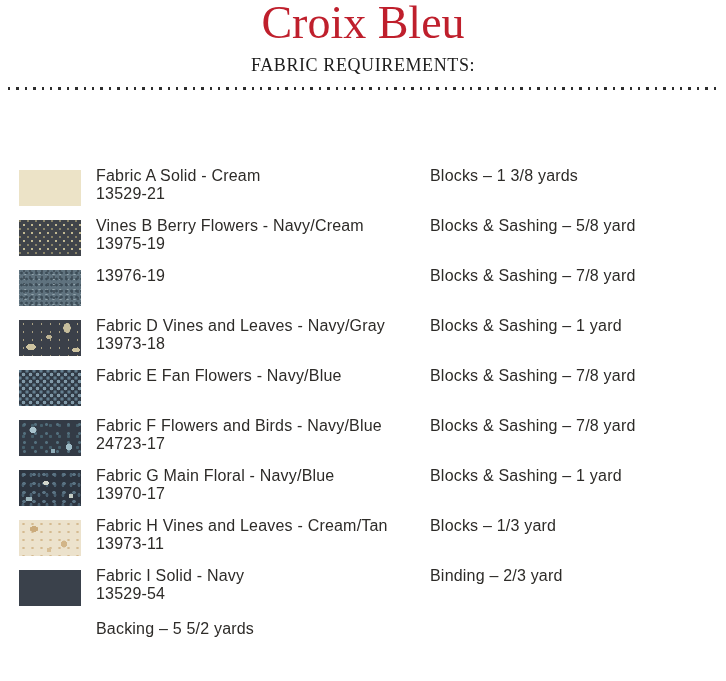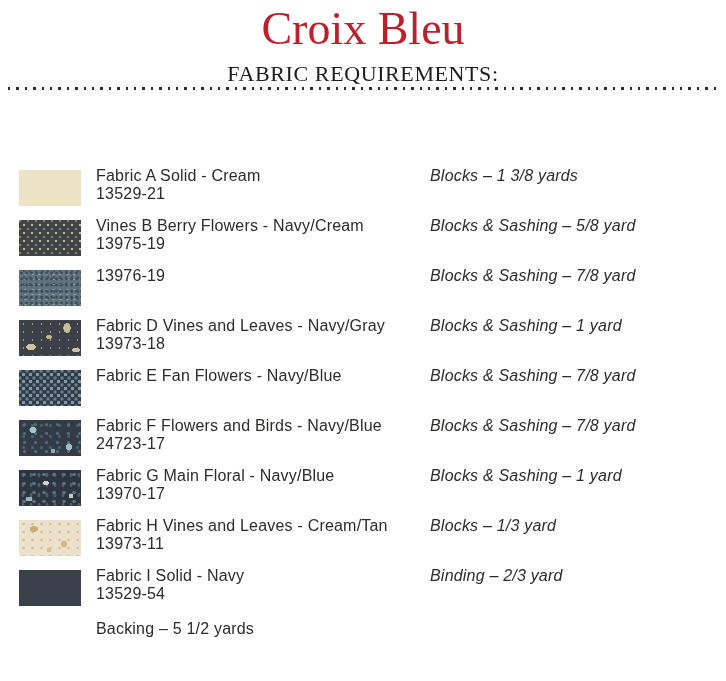--- a/index.html
+++ b/index.html
@@ -4,45 +4,45 @@
 <style>
   html,body { margin:0; padding:0; }
   body {
     width:726px; height:681px;
     background:#ffffff;
     font-family:"Liberation Sans", sans-serif;
     color:#2d2b28;
     position:relative;
     overflow:hidden;
   }
-  .header { text-align:center; padding-top:6px; }
+  .header { text-align:center; }
   .title {
     font-family:"Liberation Serif", serif;
     font-size:46px; line-height:1.0;
     color:#bf1f2c;
     font-weight:500;
   }
   .subtitle {
     font-family:"Liberation Serif", serif;
-    font-size:22px; letter-spacing:0.6px;
+    font-size:18px; letter-spacing:0.6px;
     color:#1c1c1c;
     margin-top:9px;
   }
   .dotted-rule {
     position:absolute; left:8px; right:10px; top:87px; height:3px;
     background-image:repeating-linear-gradient(90deg, #2d2d2d 0 2.4px, transparent 2.4px 8.4px);
   }
   .fabric-list { position:absolute; left:19px; top:170px; width:700px; }
   .row { display:flex; align-items:flex-start; height:36px; margin-bottom:14px; }
   .swatch { flex:0 0 62px; width:62px; height:36px; }
   .info { margin-left:15px; width:334px; margin-top:-3px; }
   .fname, .fsku, .yardage, .backing {
     font-size:16px; line-height:17.5px; letter-spacing:0.2px; color:#2d2b28;
   }
-  .yardage { margin-top:-3px;font-style:italic; }
+  .yardage { margin-top:-3px; }
   .backing { margin-left:77px; margin-top:11px; }
 
   
   .sw-a { background:#ece3c7; }
   .sw-b {
     background-color:#40444a;
     background-image:
       radial-gradient(#c3ba93 1px, transparent 1.35px),
       radial-gradient(#8a8468 0.8px, transparent 1.1px);
     background-size:8px 8px, 8px 8px;
@@ -190,15 +190,15 @@
 
   <div class="row">
     <div class="swatch sw-i"></div>
     <div class="info">
       <div class="fname">Fabric I Solid - Navy</div>
       <div class="fsku">13529-54</div>
     </div>
     <div class="yardage">Binding – 2/3 yard</div>
   </div>
 
-  <div class="backing">Backing – 5 1/2 yards</div>
+  <div class="backing">Backing – 5 5/2 yards</div>
 
 </div>
 
 </body></html>

